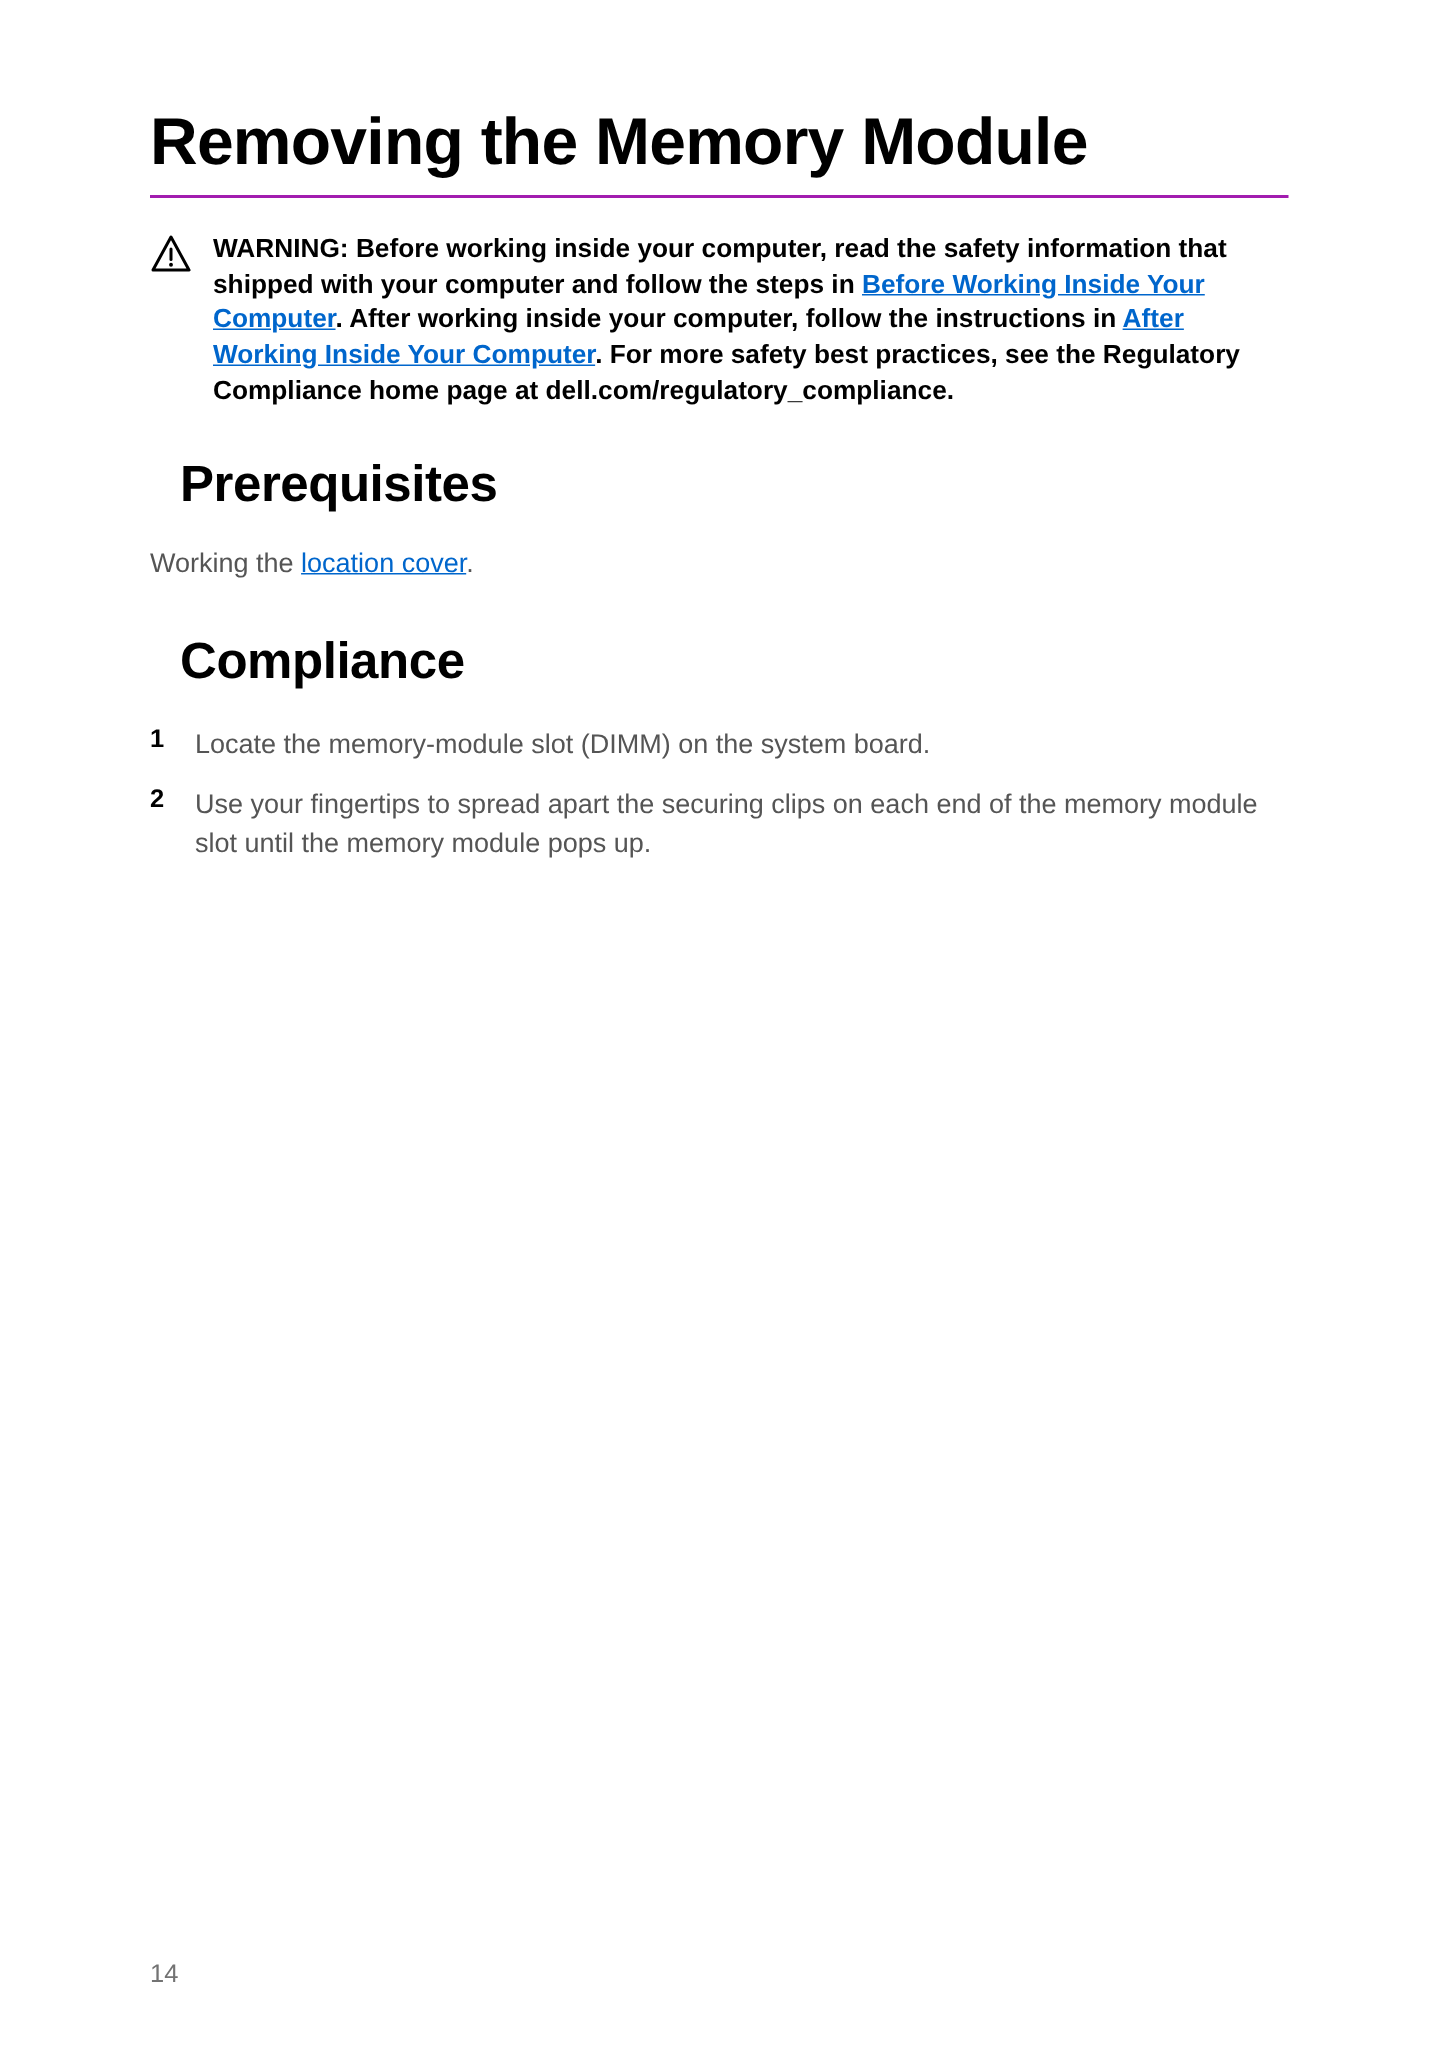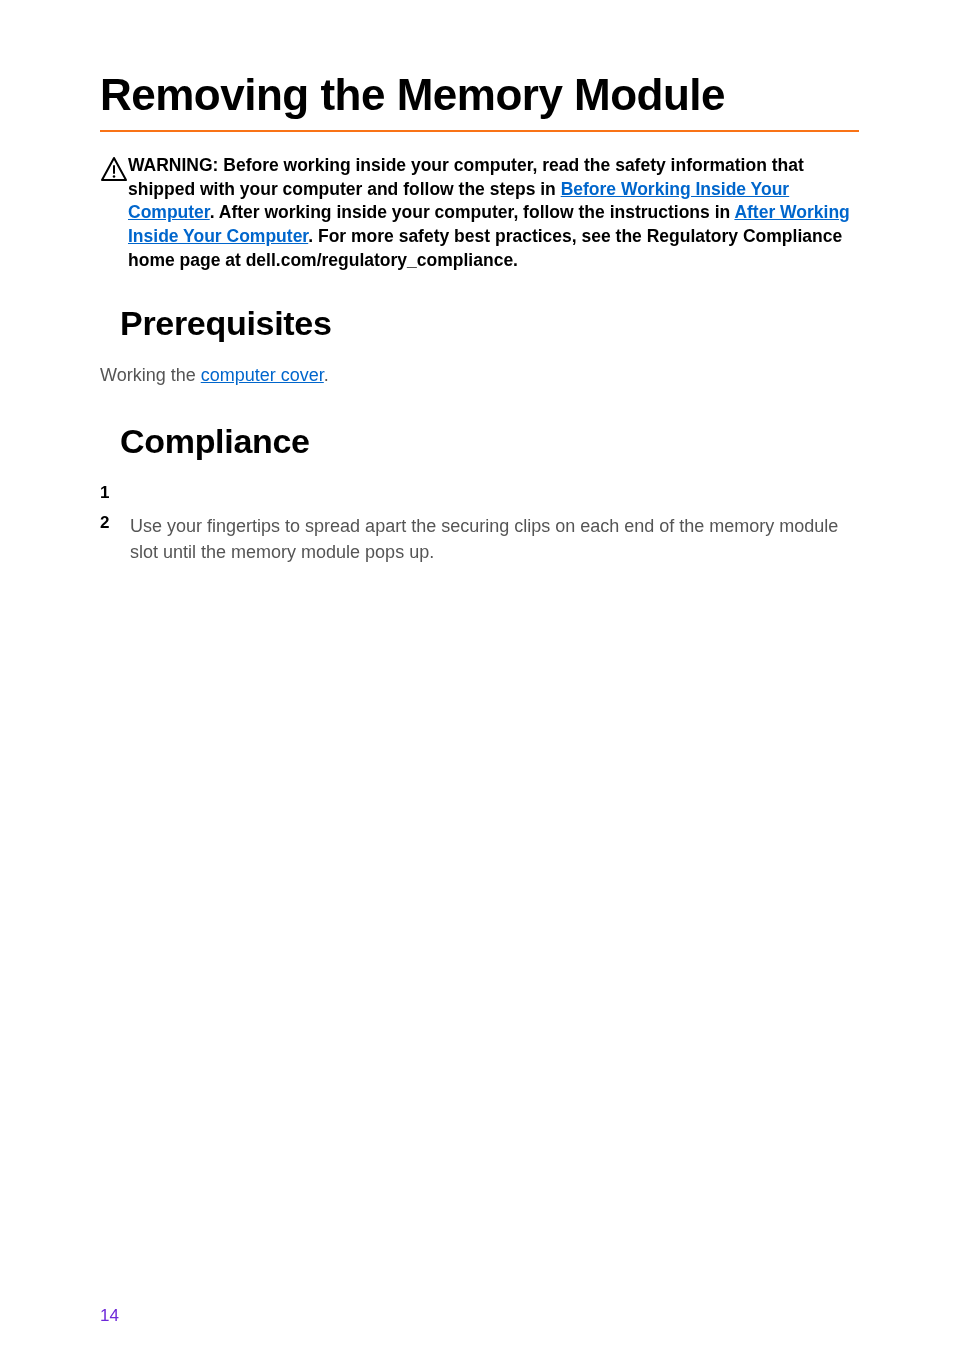--- a/index.html
+++ b/index.html
@@ -14,26 +14,27 @@
       height: 1366px;
       position: relative;
       padding: 70px 95px 0 100px;
       color: #000;
     }
     .page-title {
       font-size: 44px;
       font-weight: bold;
       letter-spacing: -0.5px;
       padding-bottom: 10px;
-      border-bottom: 2px solid #f97316;
+      border-bottom: 2px solid #a21caf;
       margin-bottom: 22px;
     }
     .warning-block {
       display: flex;
       align-items: flex-start;
+      gap: 14px;
       margin-bottom: 32px;
     }
     .warning-icon {
       flex-shrink: 0;
       margin-top: 2px;
     }
     .warning-text {
       font-size: 17.5px;
       font-weight: bold;
       line-height: 1.35;
@@ -84,21 +85,21 @@
     }
     .step-body a {
       color: #0066cc;
       text-decoration: underline;
     }
     .page-number {
       position: absolute;
       bottom: 40px;
       left: 100px;
       font-size: 17px;
-      color: #6d28d9;
+      color: #737373;
     }
   </style>
 </head>
 <body>
 
 <h1 class="page-title">Removing the Memory Module</h1>
 
 <div class="warning-block">
   <span class="warning-icon">
     <svg width="28" height="26" viewBox="0 0 28 26">
@@ -108,28 +109,29 @@
     </svg>
   </span>
   <div class="warning-text">
     <span>WARNING: Before working inside your computer, read the safety information that shipped with your computer and follow the steps in </span><a href="#">Before Working Inside Your Computer</a><span>. After working inside your computer, follow the instructions in </span><a href="#">After Working Inside Your Computer</a><span>. For more safety best practices, see the Regulatory Compliance home page at dell.com/regulatory_compliance.</span>
   </div>
 </div>
 
 <h2 class="section-heading">Prerequisites</h2>
 
 <p class="prereq-text">
-  <span>Working the </span><a href="#">computer cover</a><span>.</span>
+  <span>Working the </span><a href="#">location cover</a><span>.</span>
 </p>
 
 <h2 class="section-heading">Compliance</h2>
 
 <ol class="procedure-list">
   <li>
     <div class="step-body">
+      <p>Locate the memory-module slot (DIMM) on the system board.</p>
     </div>
   </li>
   <li>
     <div class="step-body">
       <p>Use your fingertips to spread apart the securing clips on each end of the memory module slot until the memory module pops up.</p>
     </div>
   </li>
 </ol>
 
 <div class="page-number">14</div>

